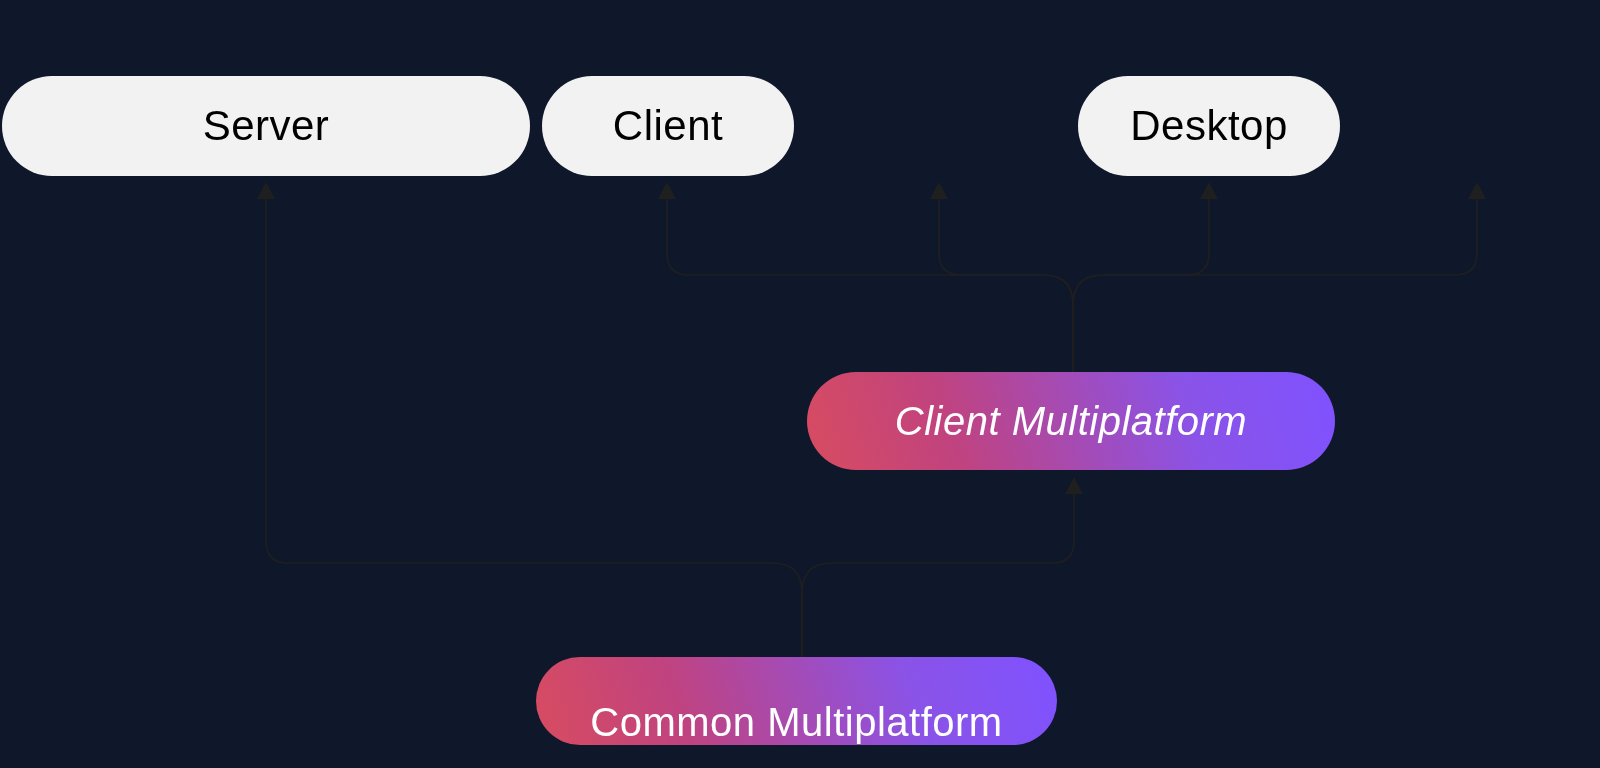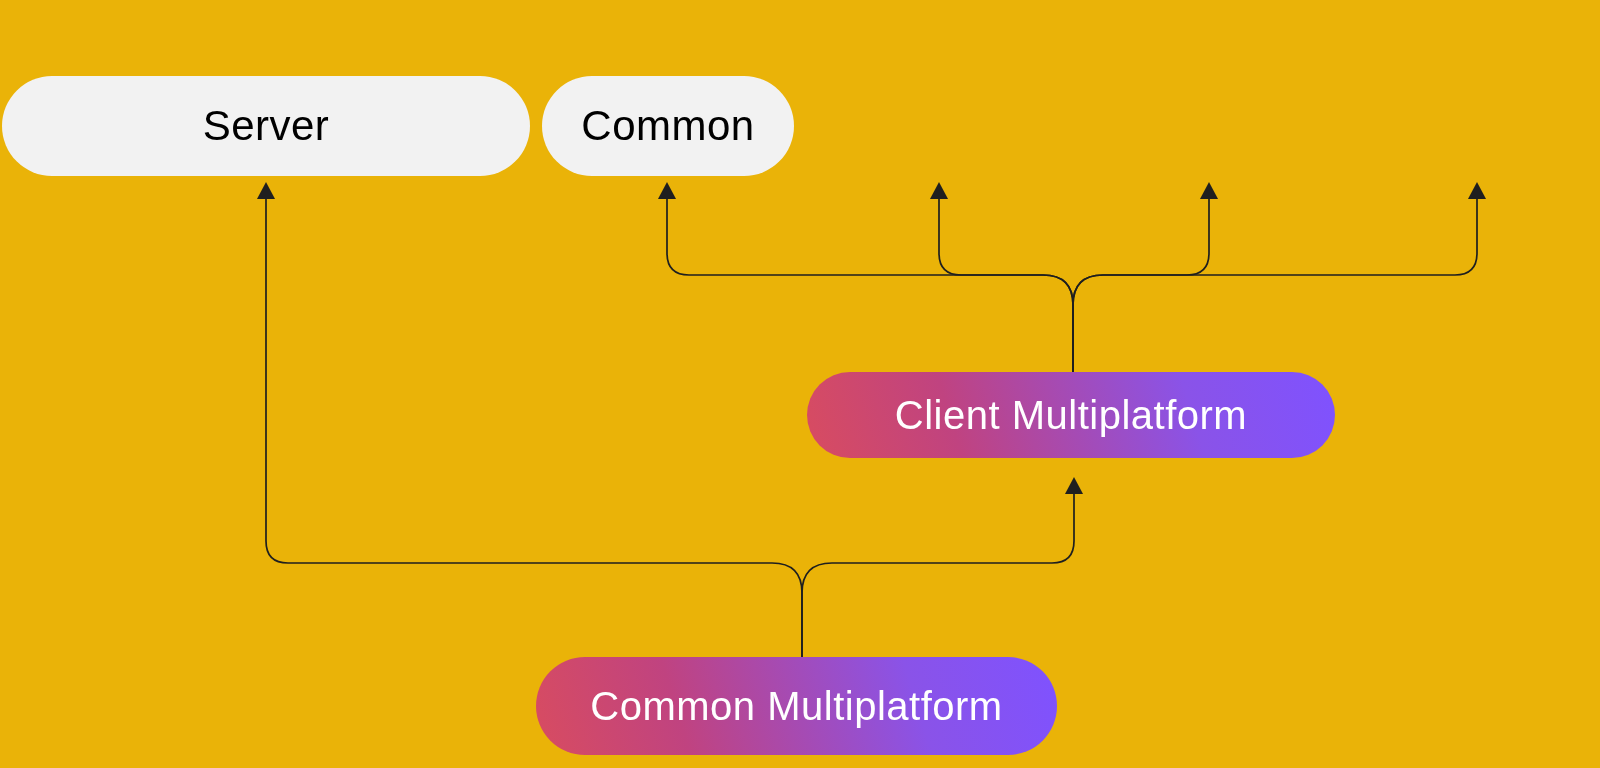--- a/index.html
+++ b/index.html
@@ -5,21 +5,21 @@
   html, body {
     margin: 0;
     padding: 0;
     background: #ffffff;
     font-family: "Liberation Sans", sans-serif;
   }
   .canvas {
     position: relative;
     width: 1600px;
     height: 768px;
-    background: #eab308;
+    background: #0f172a;
     overflow: hidden;
   }
   .connectors {
     position: absolute;
     left: 0; top: 0;
     width: 1600px;
     height: 768px;
   }
   .pill {
     position: absolute;
@@ -48,22 +48,22 @@
     color: var(--text-light, #ffffff);
     font-size: 40px;
     font-weight: 400;
     letter-spacing: 0.5px;
   }
   #pill-server  { left: 2px;    width: 528px; }
   #pill-android { left: 542px;  width: 252px; }
   #pill-ios     { left: 810px;  width: 244px; }
   #pill-desktop { left: 1078px; width: 262px; }
   #pill-web     { left: 1352px; width: 244px; }
-  #pill-client  { left: 807px;  top: 372px; width: 528px; height: 86px; }
-  #pill-common  { left: 536px;  top: 657px; width: 521px; height: 98px; }
+  #pill-client  { left: 807px;  top: 372px; width: 528px; height: 98px; font-style: italic; }
+  #pill-common  { left: 536px;  top: 657px; width: 521px; height: 88px; align-items: flex-end; }
 
   .edge {
     fill: none;
     stroke: var(--line, #1f1f1f);
     stroke-width: 1.7;
   }
   .arrowhead {
     fill: var(--line, #1f1f1f);
     stroke: none;
   }
@@ -89,24 +89,27 @@
     <polygon class="arrowhead" points="1209,182 1200,199 1218,199"></polygon>
     <polygon class="arrowhead" points="1477,182 1468,199 1486,199"></polygon>
     <polygon class="arrowhead" points="1074,477 1065,494 1083,494"></polygon>
   </svg>
 
   <div class="pill platform" id="pill-server">
     <span>Server</span>
   </div>
 
   <div class="pill platform" id="pill-android">
-    <span>Common</span>
+    <span>Client</span>
   </div>
 
 
+  <div class="pill platform" id="pill-desktop">
+    <span>Desktop</span>
+  </div>
 
 
   <div class="pill gradient" id="pill-client">
     <span>Client Multiplatform</span>
   </div>
 
   <div class="pill gradient" id="pill-common">
     <span>Common Multiplatform</span>
   </div>
 

